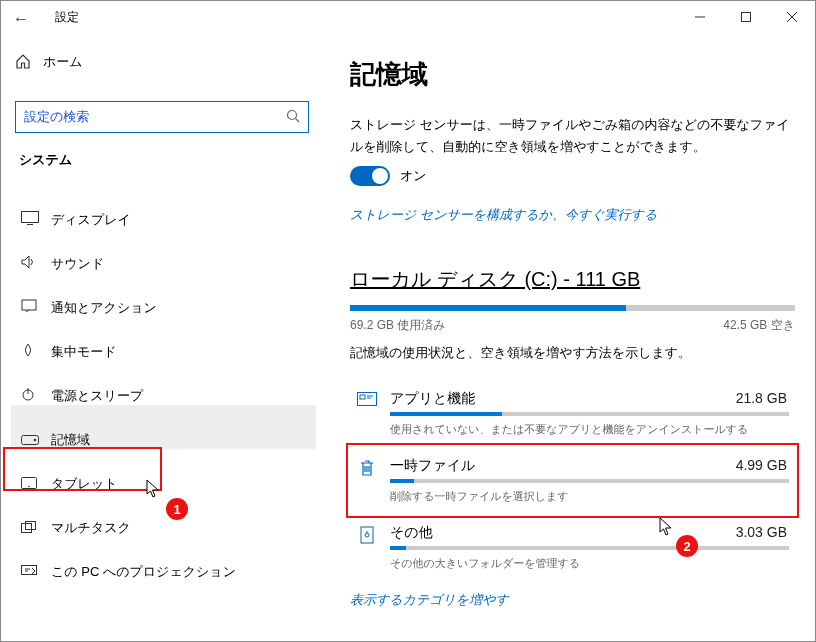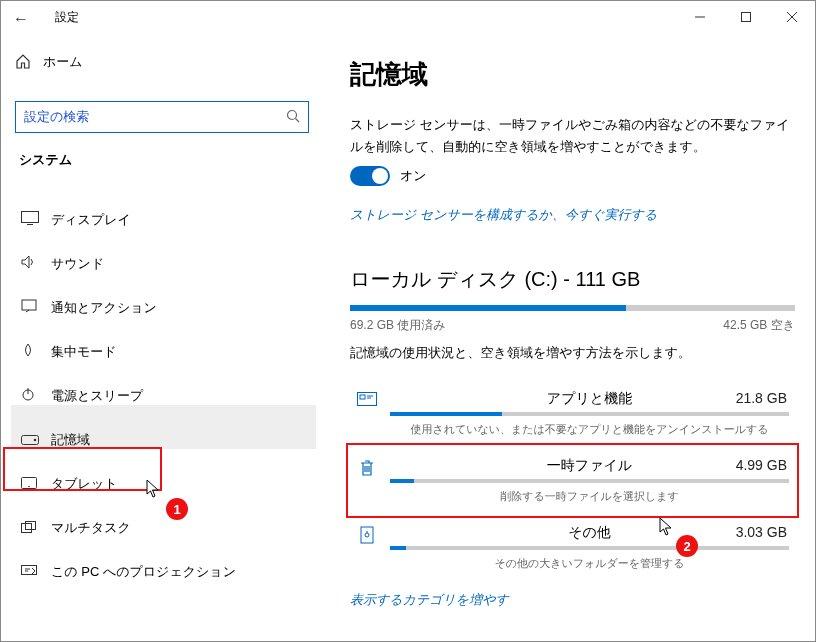--- a/index.html
+++ b/index.html
@@ -63,35 +63,35 @@
   }
   h1 { font-size: 26px; font-weight: 600; margin-bottom: 22px; }
   .desc { font-size: 13px; line-height: 1.7; margin-bottom: 8px; }
   .toggle-row { display: flex; align-items: center; margin: 8px 0 14px 0; }
   .toggle {
     width: 40px; height: 20px; border-radius: 10px; background: #0067c0;
     position: relative; margin-right: 10px;
   }
   .toggle .knob { position: absolute; right: 2px; top: 2px; width: 16px; height: 16px; border-radius: 50%; background: #fff; }
   .link { color: #0067c0; font-size: 13px; margin-top: 6px; display: inline-block; font-style: italic; }
-  h2 { font-size: 20px; font-weight: 400; margin-top: 42px; margin-bottom: 12px; }
+  h2 { font-size: 20px; font-weight: 400; margin-top: 42px; margin-bottom: 12px; text-decoration: underline; }
   .disk-bar {
     width: 100%; height: 6px; background: #ccc; margin-top: 6px; position: relative;
   }
   .disk-bar .fill { position: absolute; left:0; top:0; height:100%; background:#0078d4; }
   .disk-meta { display:flex; justify-content:space-between; font-size:12px; color:#666; margin-top:6px; margin-bottom:10px;}
   .hint { font-size:13px; margin-bottom: 18px; }
   .storage-item {
     display:flex; align-items:flex-start; padding: 10px 6px 10px 2px;
     border-bottom: 0; position: relative;
   }
   .storage-item .sicon2 {
     width: 30px; text-align:center; font-size:18px; color:#0067c0; margin-right:8px; margin-top:2px;
   }
-  .storage-item .sbody { flex:1;text-align:center; }
+  .storage-item .sbody { flex:1; }
   .storage-item .stitle { font-size:14px; margin-bottom:4px; }
   .storage-item .sbar { width:100%; height:4px; background:#ccc; position:relative; margin-bottom:6px;}
   .storage-item .sbar .sfill { position:absolute; left:0; top:0; height:100%; background:#0078d4; }
   .storage-item .ssub { font-size:11px; color:#666; }
   .storage-item .ssize { font-size:14px; color:#222; position:absolute; right:8px; top:10px; }
   .storage-red { outline:2px solid #e11; outline-offset:2px; }
   .badge {
     position:absolute; width:22px; height:22px; border-radius:50%;
     background:#e11; color:#fff; font-weight:bold; font-size:13px;
     display:flex; align-items:center; justify-content:center;

